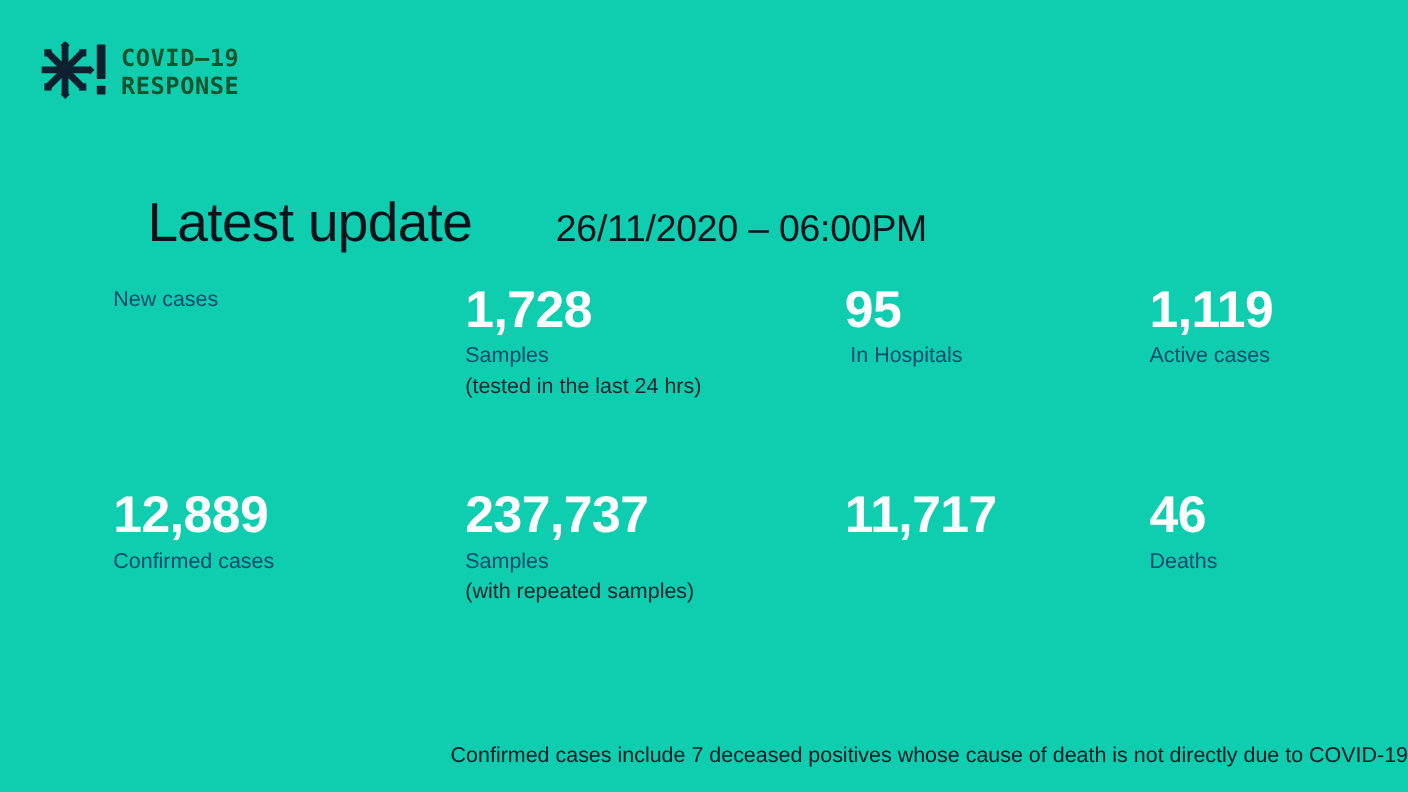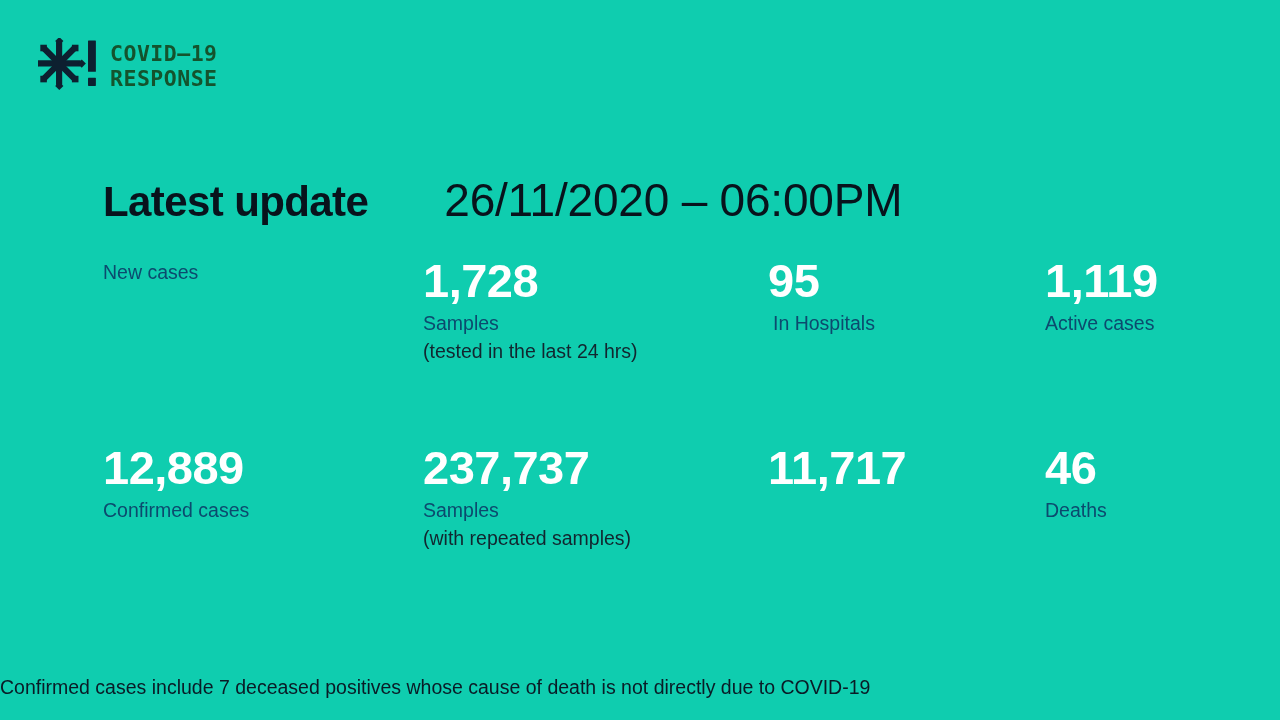--- a/index.html
+++ b/index.html
@@ -49,28 +49,29 @@
 
   
   .headline {
     position: absolute;
     left: 103px;
     top: 173px;
     display: flex;
     align-items: baseline;
   }
   .headline-title {
-    font-size: 42px;
-    font-weight: 700;
+    font-size: 50px;
+    font-weight: 400;
     letter-spacing: -0.6px;
     color: #08131c;
     white-space: nowrap;
+    margin-left: 31px;
   }
   .headline-date {
-    font-size: 46px;
+    font-size: 34px;
     font-weight: 400;
     letter-spacing: -0.2px;
     color: #08131c;
     white-space: nowrap;
     margin-left: 76px;
   }
 
   
   .stats-row {
     position: absolute;
@@ -115,21 +116,21 @@
   }
   
   .stat-col-3 .stat-label { padding-left: 5px; }
 
   
   .footnote {
     position: absolute;
     left: 0;
     right: 0;
     top: 676px;
-    text-align: left;
+    text-align: right;
     font-size: 19.5px;
     font-weight: 400;
     color: #0a1b26;
     white-space: nowrap;
   }
 </style>
 </head>
 <body>
 
 <div class="brand">

